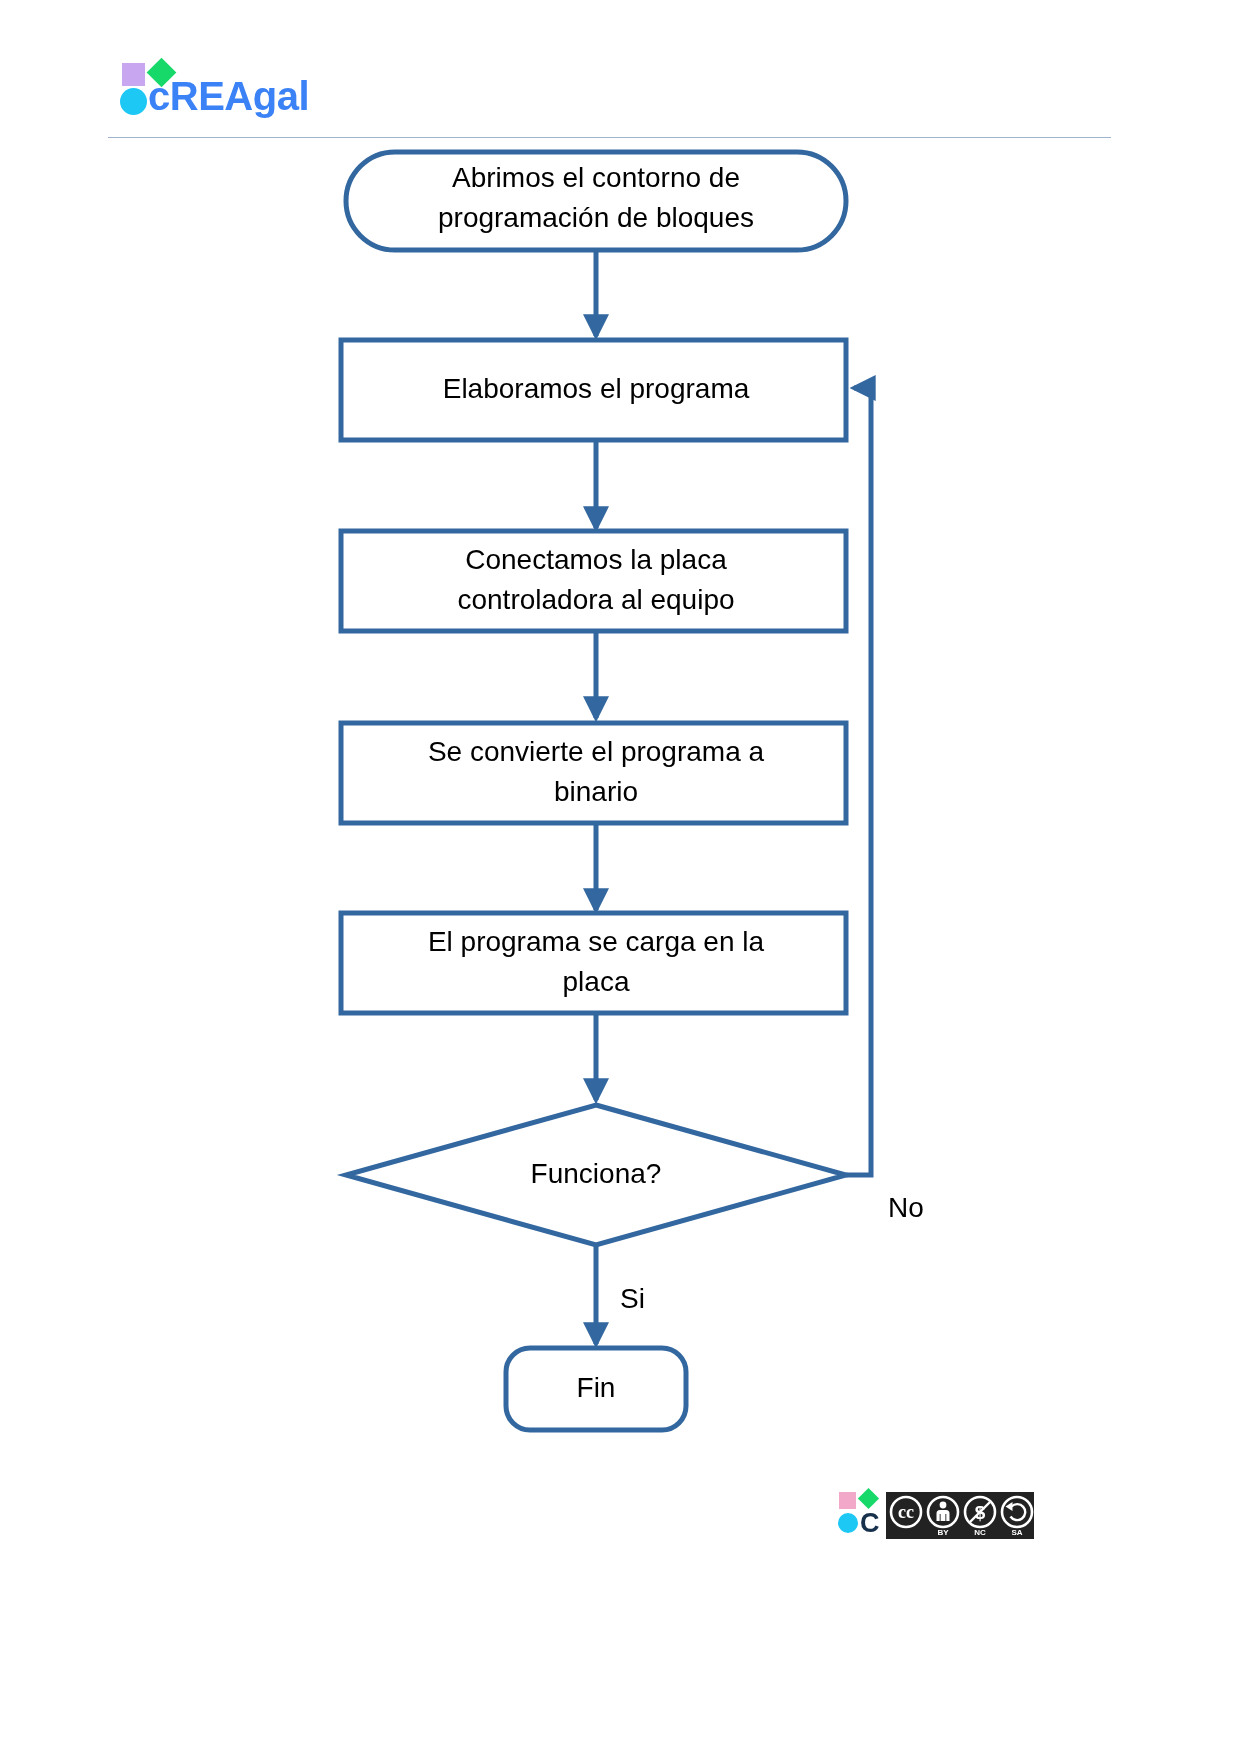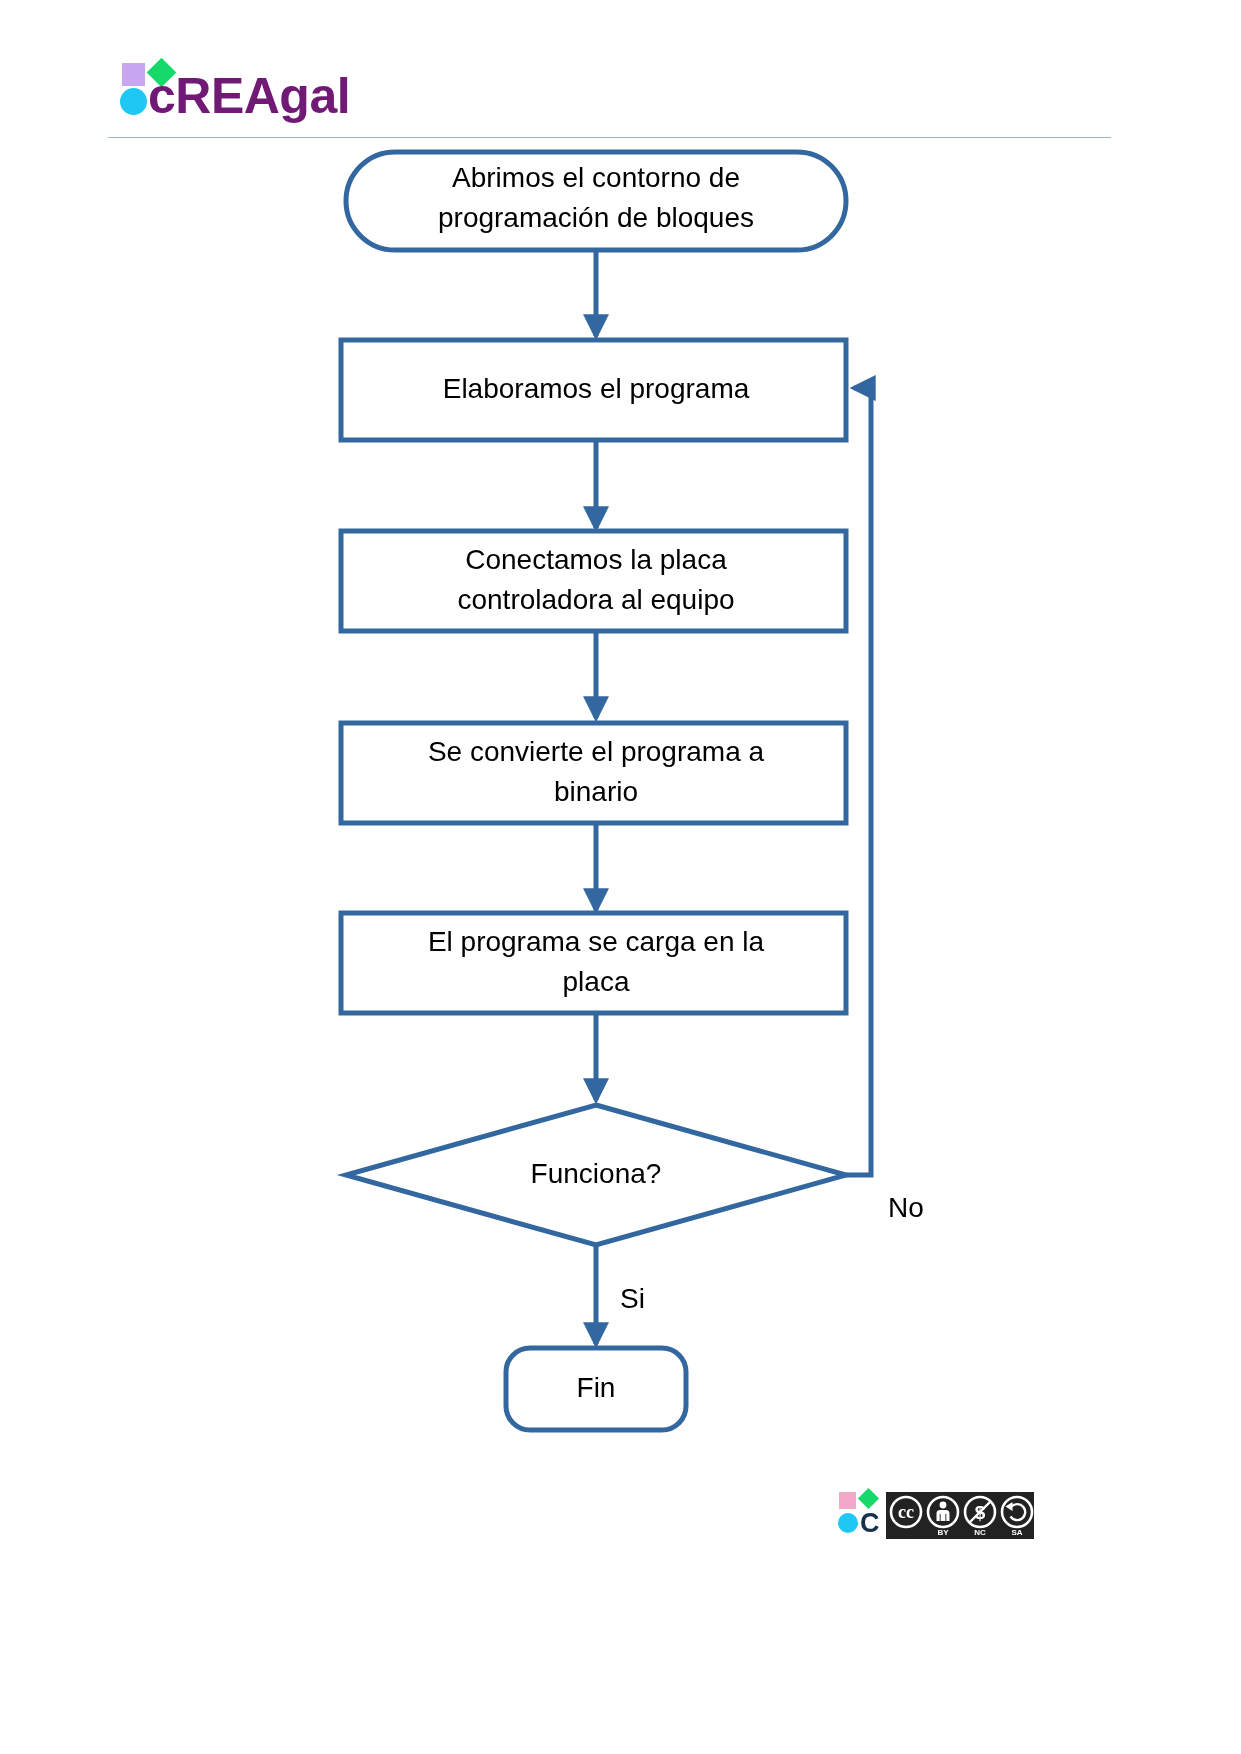--- a/index.html
+++ b/index.html
@@ -51,24 +51,24 @@
     position: absolute;
     left: 2px; top: 30px;
     width: 27px; height: 27px;
     border-radius: 50%;
     background: #1ec8f5;
   }
   #logo-text {
     position: absolute;
     left: 30px;
     top: 14px;
-    font-size: 50px;
+    font-size: 40px;
     font-weight: 600;
     letter-spacing: -0.5px;
-    color: #701a75;
+    color: #3b82f6;
     white-space: nowrap;
     line-height: 48px;
   }
   #header-rule {
     position: absolute;
     left: 108px;
     top: 137px;
     width: 1003px;
     height: 1px;
     background: #9fb4cc;

